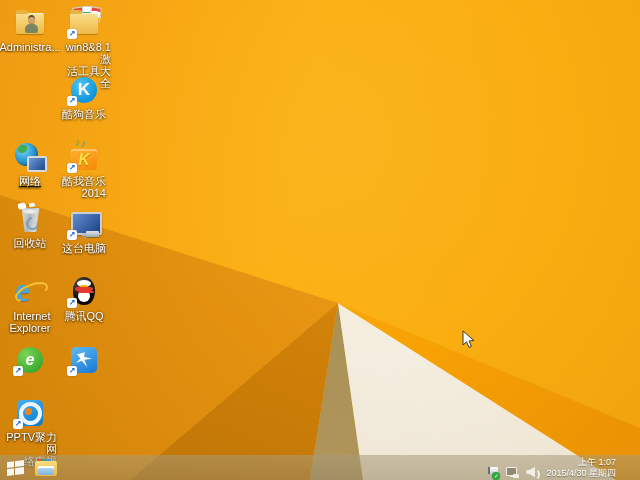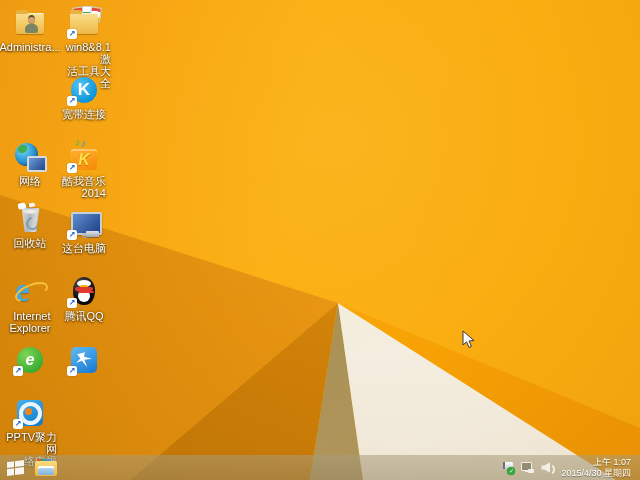--- a/index.html
+++ b/index.html
@@ -95,21 +95,21 @@
     background:linear-gradient(rgba(168,156,122,.55),rgba(150,136,100,.55));
     display:flex;align-items:center;}
   .tb-btn{width:30px;height:25px;display:flex;align-items:center;justify-content:center;}
   .winlogo{width:17px;height:14px;display:grid;grid-template-columns:7px 9px;grid-template-rows:6px 7px;gap:1px;transform:skewY(-6deg);}
   .winlogo i{background:#F7F5F0;box-shadow:0 0 1px rgba(0,0,0,.3);}
   .expl{position:relative;width:22px;height:17px;}
   .expl-folder{position:absolute;inset:2px 0 0 0;background:linear-gradient(#F9DC80,#EDB945);border-radius:2px;}
   .expl-tabs{position:absolute;top:0;left:2px;width:14px;height:3px;background:linear-gradient(90deg,#E84C3D 30%,#3BA55C 30%,#3BA55C 60%,#4A90D9 60%);border-radius:1px;}
   .expl-tray{position:absolute;left:3px;bottom:1px;width:16px;height:9px;border-radius:2px 2px 1px 1px;
     background:linear-gradient(#BFDCF2,#7FB2DC);box-shadow:inset 0 2px 0 #fff;}
-  #tray{margin-left:auto;display:flex;align-items:center;gap:7px;padding-right:5px;}
+  #tray{margin-left:auto;display:flex;align-items:flex-end;gap:7px;padding-right:20px;}
   .tray-ic{position:relative;width:13px;height:13px;}
   .flag{position:absolute;left:2px;top:1px;width:8px;height:6px;background:linear-gradient(#FDFDFD,#C9CFD6);border-left:2px solid #6B6F74;border-radius:0 1px 1px 0;height:7px;}
   .flag-check{position:absolute;right:-1px;bottom:-1px;width:8px;height:8px;border-radius:50%;background:#2DA93F;
     color:#fff;font-size:6px;line-height:8px;text-align:center;box-shadow:0 0 1px rgba(0,0,0,.4);}
   .net-mon{position:absolute;left:0;top:1px;width:9px;height:7px;border:1px solid #F2EFE6;background:rgba(60,55,40,.35);border-radius:1px;}
   .net-plug{position:absolute;right:0;bottom:1px;width:6px;height:4px;background:#F2EFE6;border-radius:1px;}
   .net-plug:before{content:"";position:absolute;left:-3px;top:1px;width:3px;height:2px;background:#F2EFE6;}
   .spk{position:absolute;left:0;top:1px;width:9px;height:11px;background:#F2EFE6;
     clip-path:polygon(0 32%,34% 32%,100% 0,100% 100%,34% 68%,0 68%);}
   .spk-wave{position:absolute;right:-1px;top:2px;width:8px;height:9px;border:2px solid #F2EFE6;border-left-color:transparent;border-top-color:transparent;border-bottom-color:transparent;border-radius:50%;}
@@ -133,21 +133,21 @@
   <div class="cell" style="left:3px;top:6px;">
     <div class="art">
       <div class="folder"></div>
         <div class="f-person-head"></div>
         <div class="f-person-body"></div>
     </div>
     <div class="lbl">Administra...</div>
   </div>
 
 
-  <div class="cell" style="left:3px;top:140px;">
+  <div class="cell" style="left:3px;top:140px;text-decoration:underline;">
     <div class="art">
       <div class="globe"></div>
         <div class="globe-mon"></div>
     </div>
     <div class="lbl">网络</div>
   </div>
 
   <div class="cell" style="left:3px;top:202px;">
     <div class="art">
       <div class="bin"></div>
@@ -195,21 +195,21 @@
     </div>
     <div class="lbl">win8&amp;8.1激
 活工具大全</div>
   </div>
 
   <div class="cell" style="left:57px;top:73px;">
     <div class="art">
       <div class="disc kugou">K</div>
       <div class="sc">↗</div>
     </div>
-    <div class="lbl">宽带连接</div>
+    <div class="lbl">酷狗音乐</div>
   </div>
 
   <div class="cell" style="left:57px;top:140px;">
     <div class="art">
       <div class="kuwo-box">K</div>
       <div class="kuwo-notes">♪</div>
       <div class="sc">↗</div>
     </div>
     <div class="lbl">酷我音乐
 2014</div>

